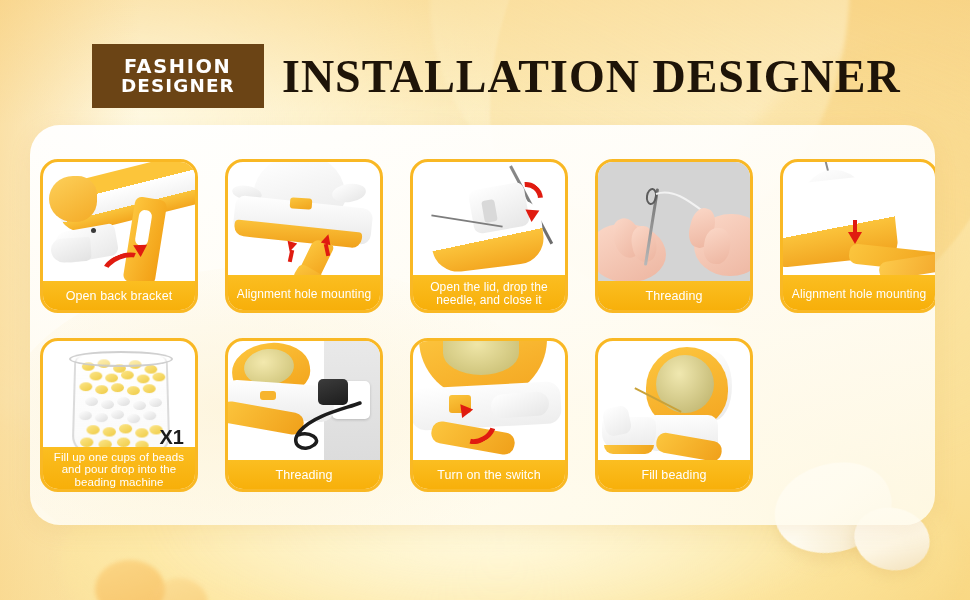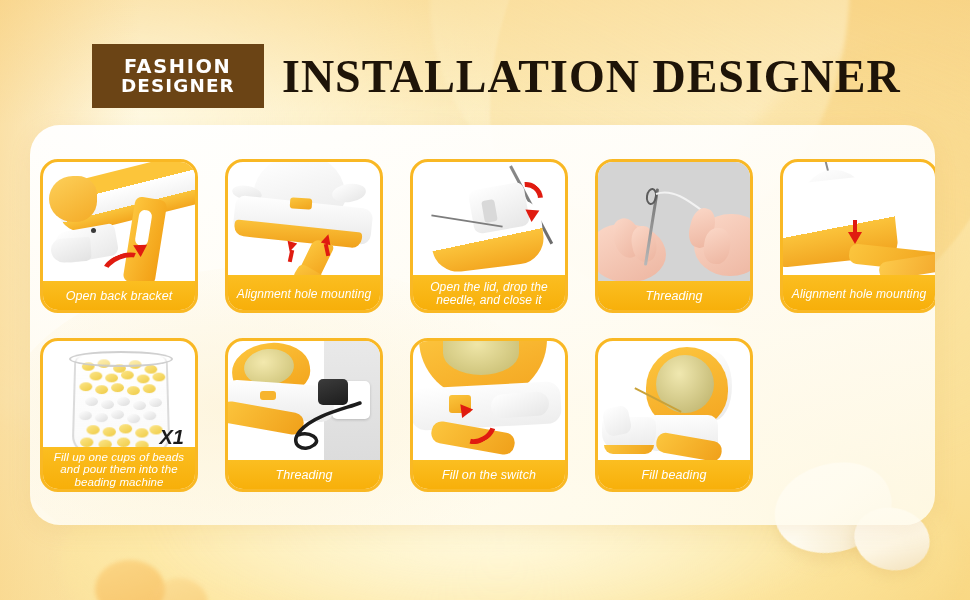--- a/index.html
+++ b/index.html
@@ -131,21 +131,20 @@
   }
 
   
   #panel{
     position:absolute; left:30px; top:125px;
     width:905px; height:400px;
     border-radius:30px;
     background:linear-gradient(170deg, rgba(255,255,255,.96) 0%, rgba(255,253,246,.93) 55%, rgba(255,251,236,.88) 100%);
     box-shadow:0 6px 22px rgba(216,168,80,.16);
     overflow:hidden;
-    font-style:italic;
   }
   .panel-sheen{
     position:absolute; left:-30px; top:140px;
     width:560px; height:320px; border-radius:50%;
     background:radial-gradient(ellipse at 40% 45%, rgba(253,243,216,.75), rgba(253,243,216,0) 70%);
   }
 
   
   #grid{
     position:absolute; left:0; top:0; width:100%; height:100%;
@@ -653,21 +652,21 @@
               <div class="bead y" style="left:74px;top:70px"></div>
               <div class="bead y" style="left:6px;top:82px"></div>
               <div class="bead y" style="left:24px;top:84px"></div>
               <div class="bead y" style="left:42px;top:82px"></div>
               <div class="bead y" style="left:60px;top:85px"></div>
             </div>
           </div>
           <div class="cup-rim"></div>
           <div class="xbadge">X1</div>
         </div>
-        <div class="caption tall3">Fill up one cups of beads and pour them into the beading machine</div>
+        <div class="caption tall3">Fill up one cups of beads and pour drop into the beading machine</div>
       </div>
 
       <div class="card">
         <div class="art">
           <div class="c7-wall"></div>
           <div class="c7-socket"></div>
           <div class="c7-drum"></div>
           <div class="c7-drum-in"></div>
           <div class="c7-machine"></div>
           <div class="c7-base"></div>
@@ -684,21 +683,21 @@
         <div class="art">
           <div class="c8-drum"></div>
           <div class="c8-drum-in"></div>
           <div class="c8-body"></div>
           <div class="c8-sw"></div>
           <div class="c8-pill"></div>
           <div class="c8-leg"></div>
           <div class="arrow-curve" style="left:44px;top:70px;width:40px;height:32px;transform:rotate(150deg);"></div>
           <div class="arrow-head" style="left:44px;top:62px;transform:rotate(-38deg);"></div>
         </div>
-        <div class="caption">Fill on the switch</div>
+        <div class="caption">Turn on the switch</div>
       </div>
 
       <div class="card">
         <div class="art">
           <div class="c9-side"></div>
           <div class="c9-drum"></div>
           <div class="c9-drum-in"></div>
           <div class="c9-body"></div>
           <div class="c9-leg"></div>
           <div class="c9-thread"></div>

